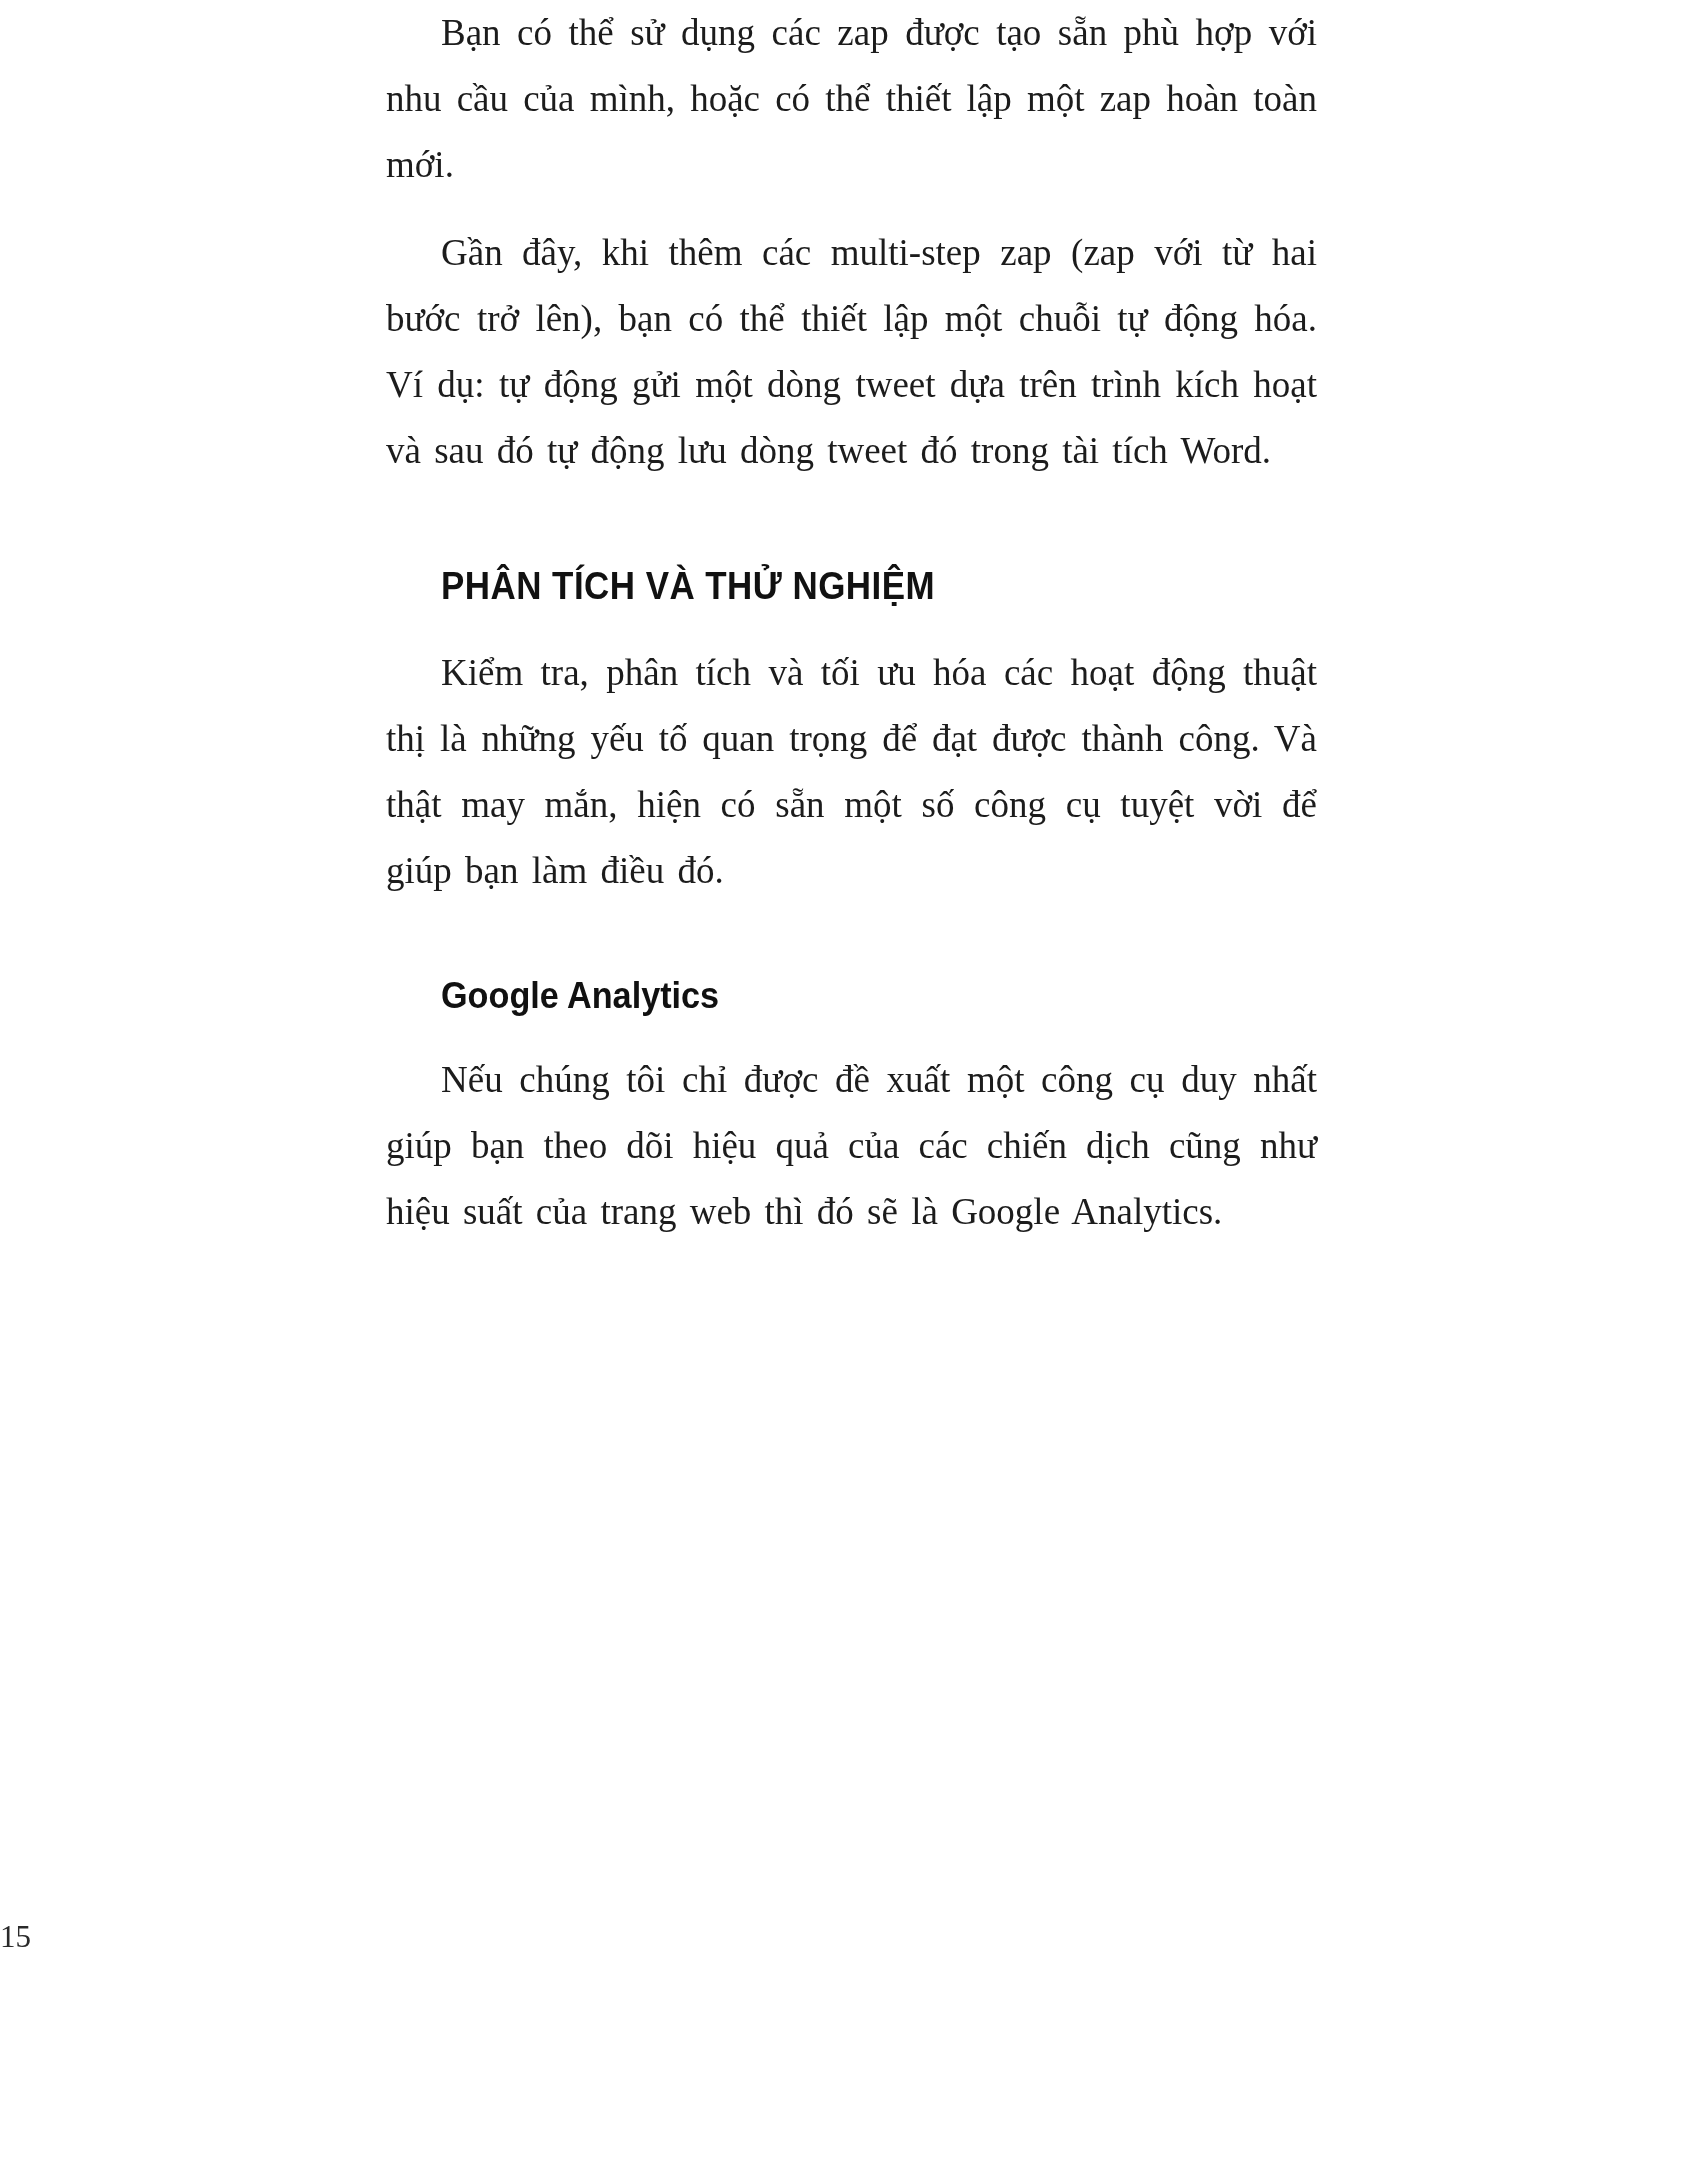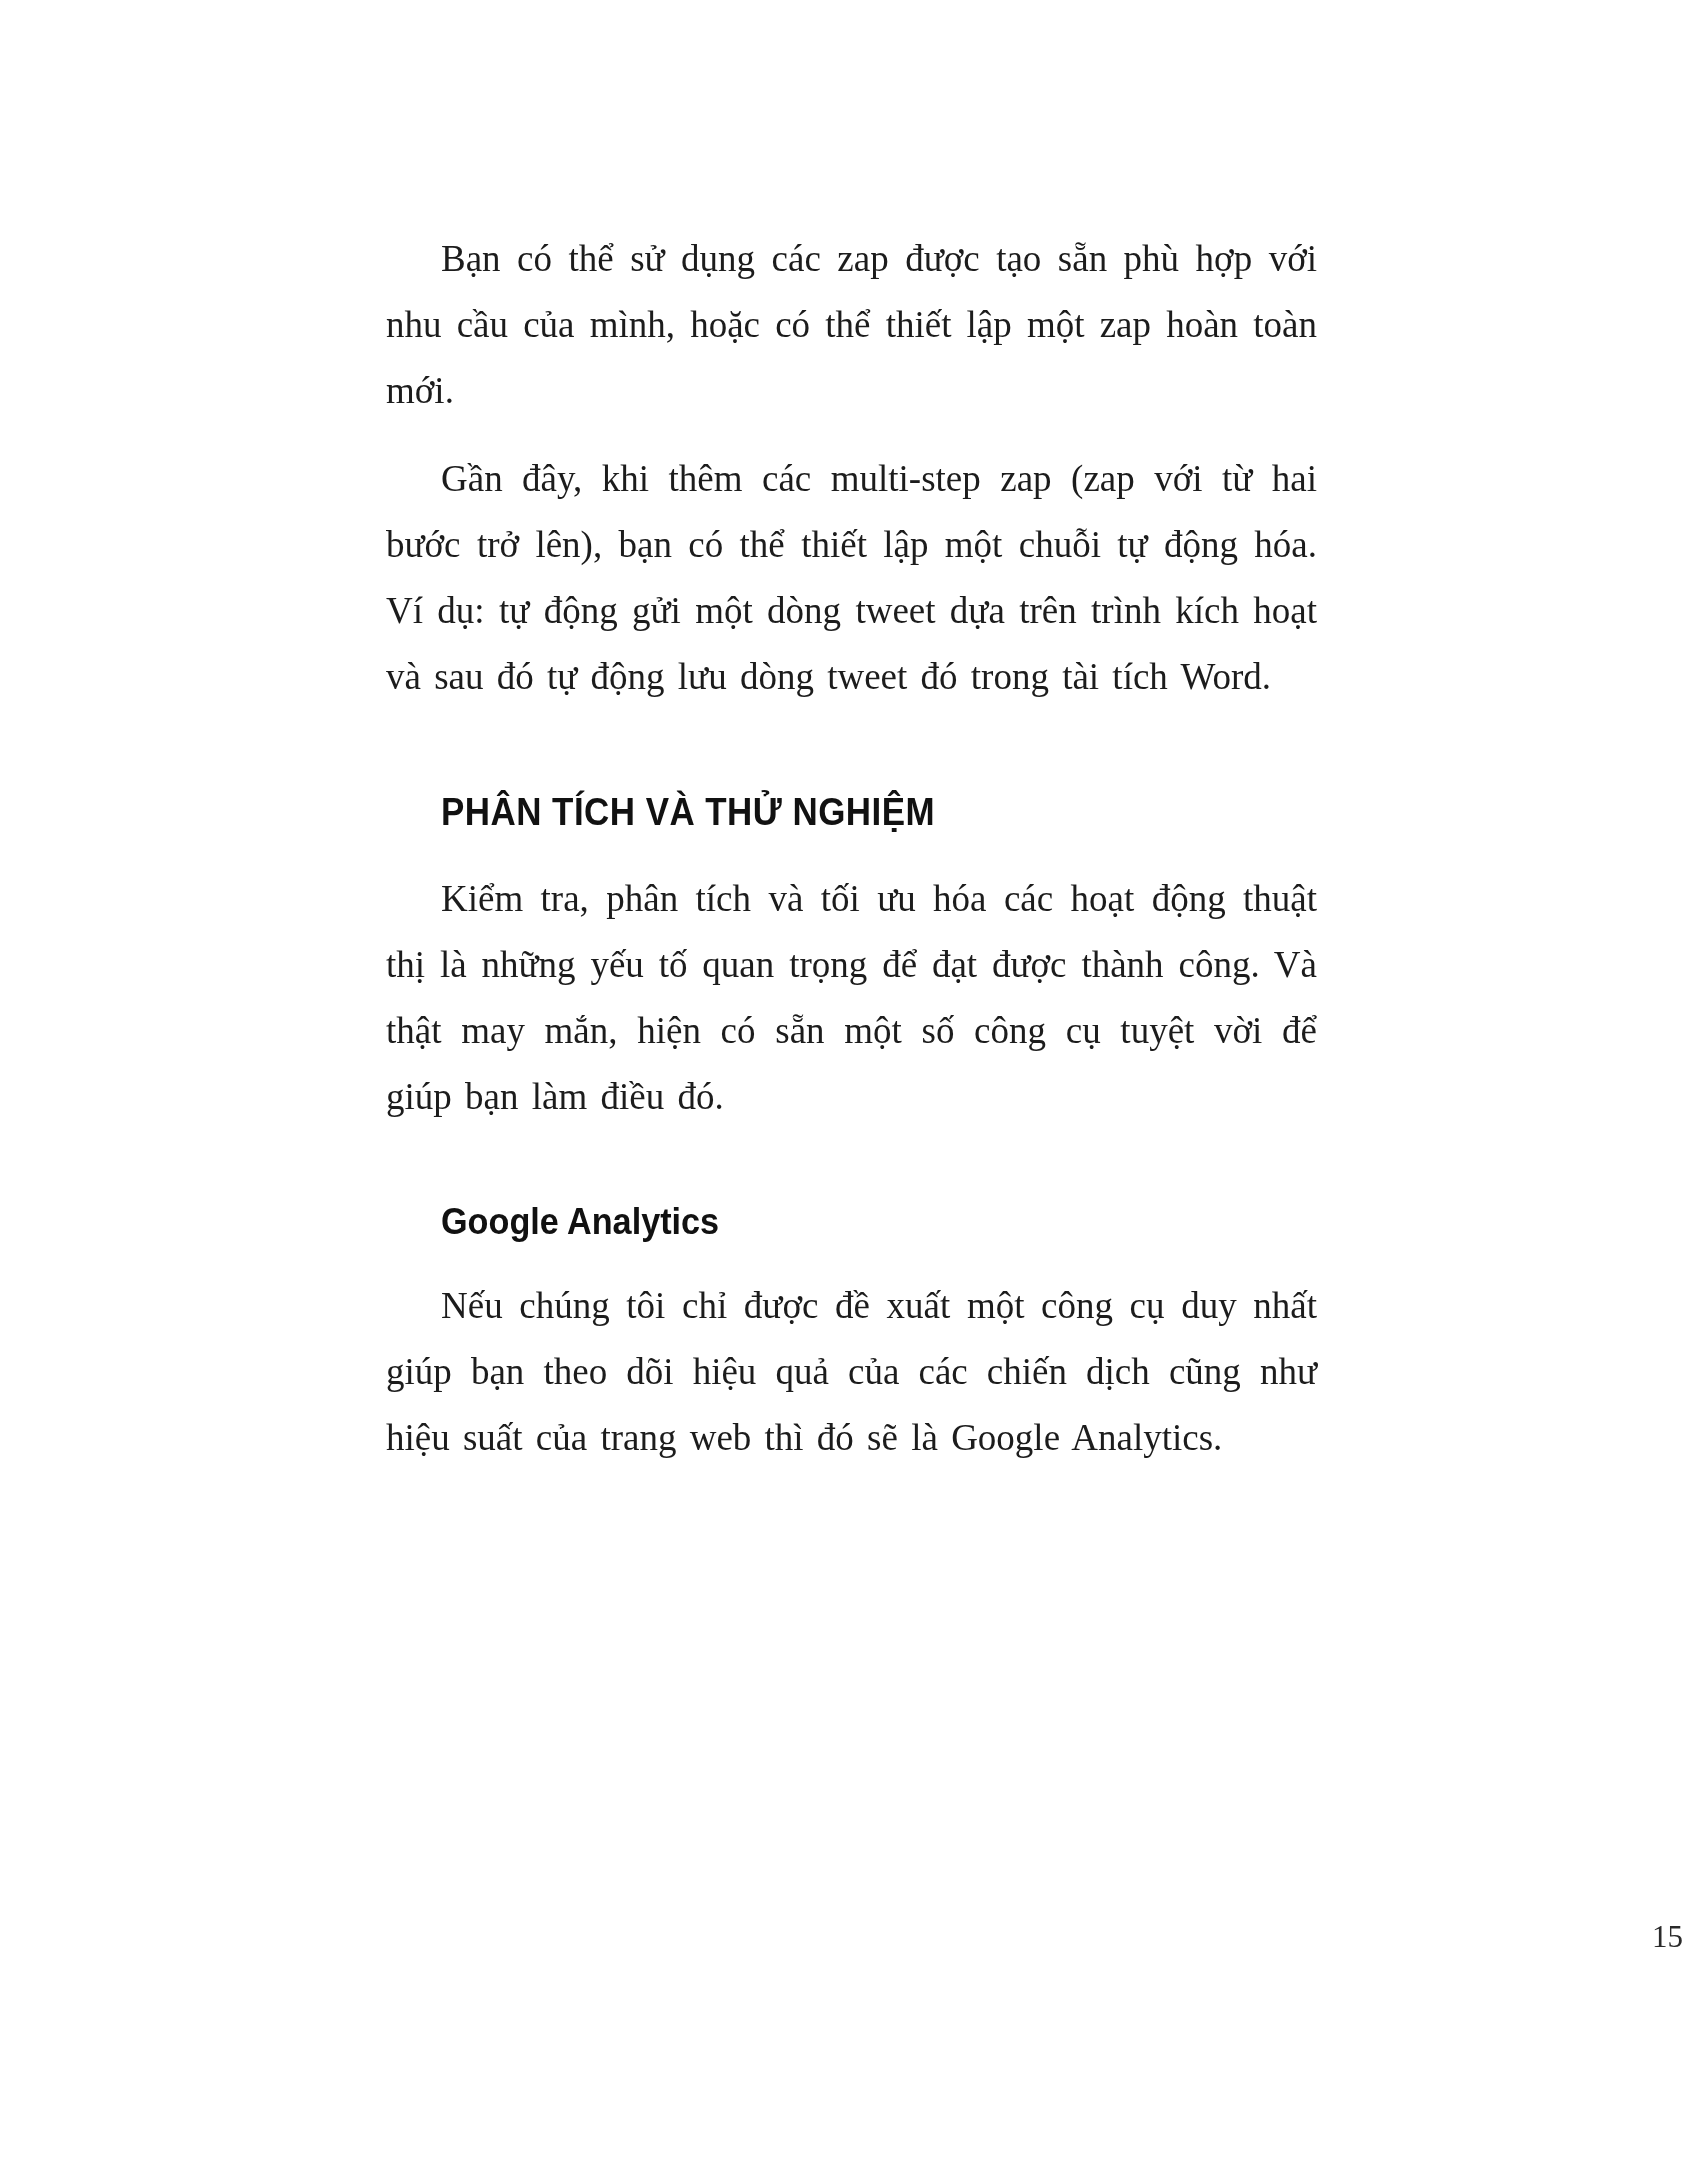--- a/index.html
+++ b/index.html
@@ -16,21 +16,20 @@
     overflow: hidden;
     font-family: "Liberation Serif", "DejaVu Serif", serif;
     color: #1c1c1c;
   }
 
   .content {
     position: absolute;
     top: 0;
     left: 386px;
     width: 931px;
-    padding-top: 226px;
   }
 
   .content p {
     font-size: 37px;
     line-height: 66px;
     text-align: justify;
     text-indent: 55px;
     margin-bottom: 22px;
     color: #1c1c1c;
     word-spacing: 4px;
@@ -60,21 +59,21 @@
     margin-left: 55px;
     transform: scaleX(0.95);
     transform-origin: left center;
   }
 
   .page-number {
     position: absolute;
     top: 1919px;
     left: 0;
     width: 1683px;
-    text-align: right;
+    text-align: left;
     font-size: 31px;
     color: #2a2a2a;
     font-family: "Liberation Serif", "DejaVu Serif", serif;
   }
 </style>
 </head>
 <body>
 
 <div class="page">
   <div class="content">

